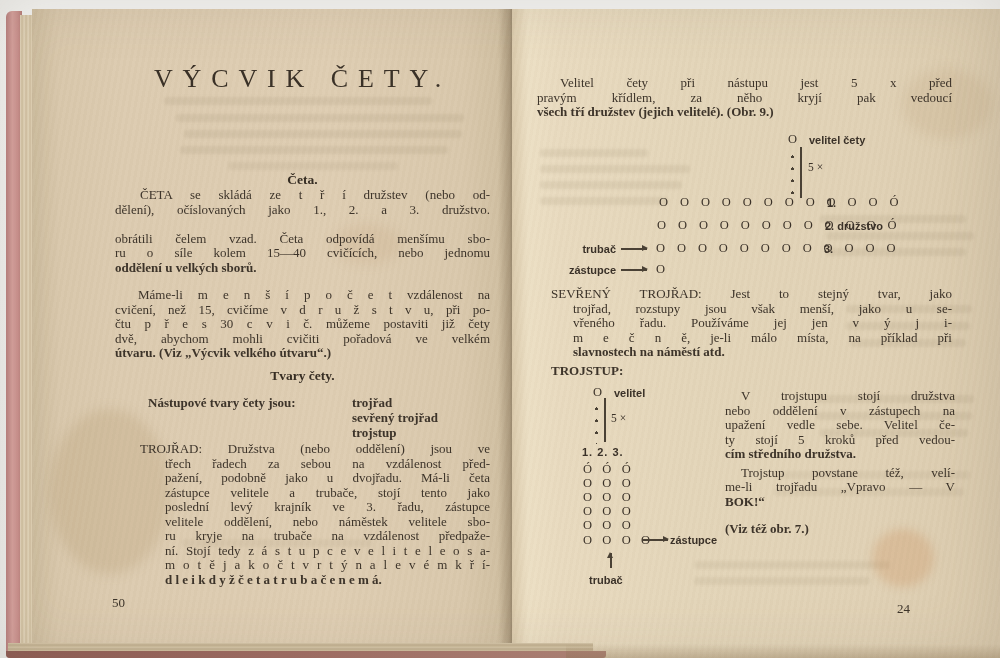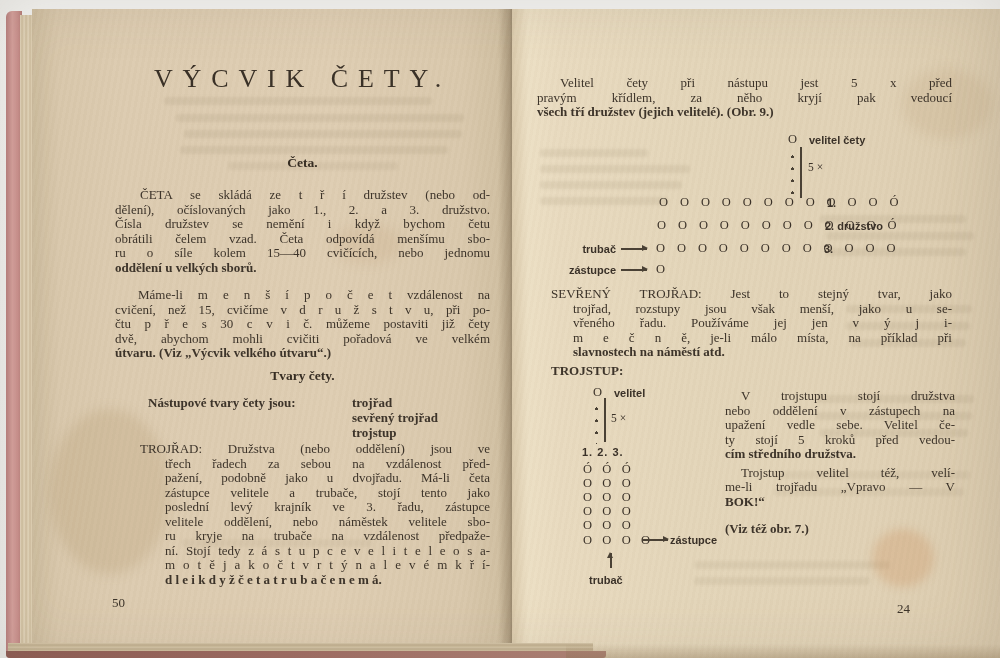--- a/index.html
+++ b/index.html
@@ -79,25 +79,24 @@
     <div class="ghost" style="left:144px;top:105px;width:288px"></div>
     <div class="ghost" style="left:152px;top:121px;width:278px"></div>
     <div class="ghost" style="left:148px;top:137px;width:268px"></div>
     <div class="ghost" style="left:196px;top:153px;width:170px;opacity:.10"></div>
     <div class="ghost" style="left:150px;top:530px;width:190px;opacity:.08"></div>
     <div class="stain" style="left:18px;top:400px;width:120px;height:165px;background:rgba(150,112,60,.15)"></div>
     <div class="stain" style="left:300px;top:215px;width:70px;height:40px;background:rgba(170,120,70,.10)"></div>
 
     <div class="tl block-l title" style="top:63px">VÝCVIK ČETY.</div>
 
-    <div class="tl block-l hd" style="top:147px">Četa.</div>
+    <div class="tl block-l hd" style="top:164px">Četa.</div>
 
     <div class="tl block-l" style="top:179px;padding-left:25px">ČETA se skládá ze  t ř í  družstev (nebo od-</div>
     <div class="tl block-l" style="top:193.5px">dělení), očíslovaných jako 1., 2. a 3. družstvo.</div>
-    <div class="tl block-l" style="top:208px">Čísla družstev se nemění i když bychom četu</div>
     <div class="tl block-l" style="top:222.5px">obrátili čelem vzad. Četa odpovídá menšímu sbo-</div>
     <div class="tl block-l" style="top:237px">ru o síle kolem 15—40 cvičících, nebo jednomu</div>
     <div class="tl block-l last" style="top:251.5px">oddělení u velkých sborů.</div>
 
     <div class="tl block-l" style="top:279px;padding-left:23px">Máme-li  m e n š í  p o č e t  vzdálenost na</div>
     <div class="tl block-l" style="top:293.5px">cvičení, než 15, cvičíme v  d r u ž s t v u,  při po-</div>
     <div class="tl block-l" style="top:308px">čtu  p ř e s  30  c v i č.  můžeme postaviti již čety</div>
     <div class="tl block-l last" style="top:337px">útvaru. (Viz „Výcvik velkého útvaru“.)</div>
     <div class="tl block-l" style="top:322.5px">dvě, abychom mohli cvičiti pořadová ve velkém</div>
 
@@ -206,21 +205,21 @@
 
       <span class="abs varrow" style="left:73px;top:168px;height:15px"></span>
       <span class="abs dlabel" style="left:52px;top:189px">trubač</span>
 
       <div class="abs" style="left:188px;top:4px;width:230px">
         <div class="tl" style="position:relative;width:230px;padding-left:16px">V trojstupu stojí družstva</div>
         <div class="tl" style="position:relative;width:230px">nebo oddělení v zástupech na</div>
         <div class="tl" style="position:relative;width:230px">upažení vedle sebe. Velitel če-</div>
         <div class="tl" style="position:relative;width:230px">ty stojí 5 kroků před vedou-</div>
         <div class="tl last" style="position:relative;width:230px">cím středního družstva.</div>
-        <div class="tl" style="position:relative;width:230px;padding-left:16px;margin-top:4px">Trojstup velitel též, velí-</div>
+        <div class="tl" style="position:relative;width:230px;padding-left:16px;margin-top:4px">Trojstup povstane též, velí-</div>
         <div class="tl" style="position:relative;width:230px">me-li trojřadu „Vpravo — V</div>
         <div class="tl last" style="position:relative;width:230px">BOK!“</div>
         <div class="tl last" style="position:relative;width:230px;margin-top:13px">(Viz též obr. 7.)</div>
       </div>
     </div>
 
     <div class="pagenum" style="left:385px;top:592px">24</div>
   </div>
 
   <div class="bottom-edges"></div>

